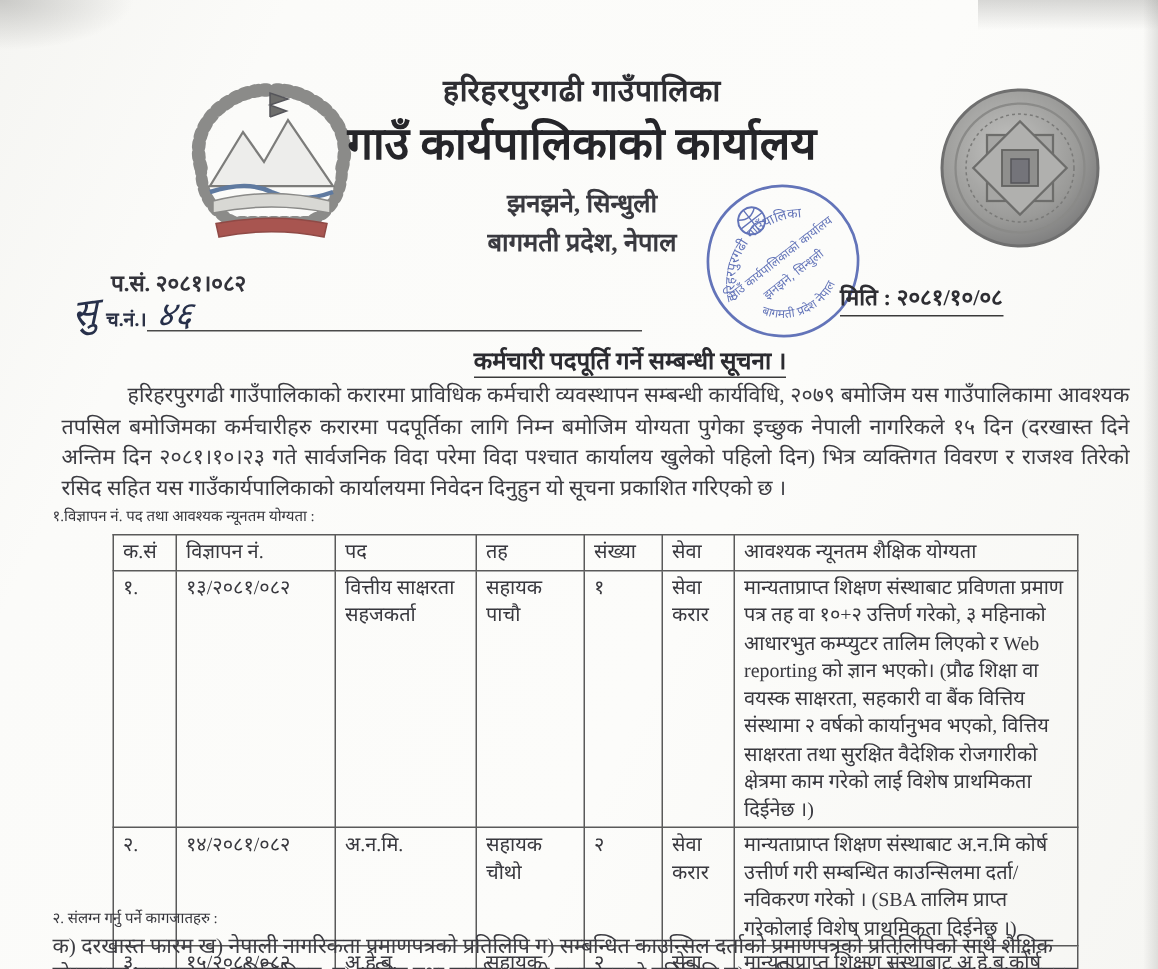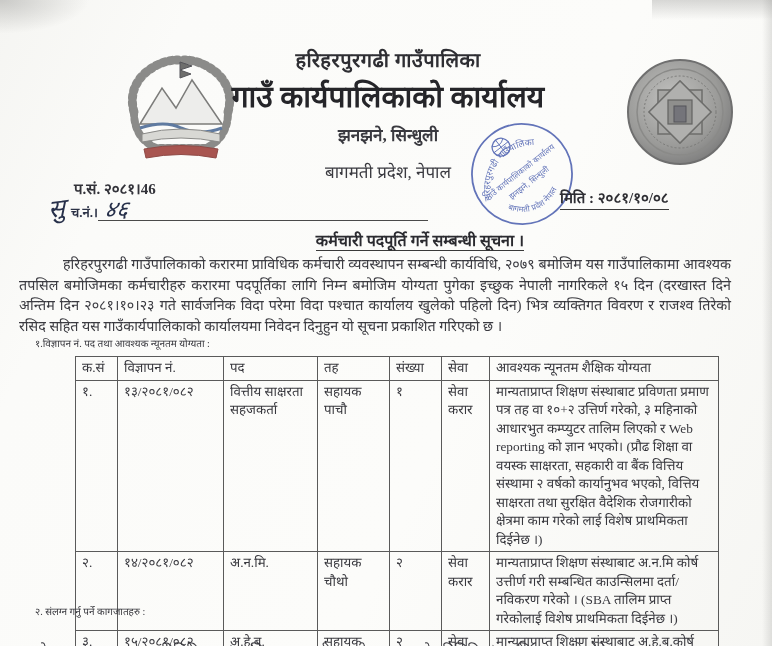--- a/index.html
+++ b/index.html
@@ -19,42 +19,42 @@
     background:linear-gradient(180deg,rgba(130,130,128,.30),rgba(130,130,128,0)); }
   .edge-right { position:absolute; right:0; top:0; bottom:0; width:10px;
     background:linear-gradient(90deg,rgba(0,0,0,0),rgba(110,110,108,.18)); }
 
   
   .logo-left { position:absolute; left:120px; top:50px; width:122px; height:116px; }
   .header-text { position:absolute; left:218px; top:46px; width:340px; text-align:center; }
   .muni-name   { font-size:20px; font-weight:bold; color:#2e2e33; letter-spacing:.5px; }
   .office-name { font-size:30px; font-weight:bold; color:#252529; margin-top:6px; line-height:36px;}
   .addr1 { font-size:17px; margin-top:8px;  color:#3a3a40; font-weight:bold;}
-  .addr2 { font-size:17px; margin-top:14px;  color:#3a3a40; font-weight:normal;}
+  .addr2 { font-size:17px; margin-top:3px;  color:#3a3a40; font-weight:bold;}
   .logo-right { position:absolute; left:624px; top:56px; width:112px; height:112px; }
   .stamp { position:absolute; left:464px; top:116px; width:116px; height:116px;
            transform:rotate(-38deg); opacity:.82; }
 
   
   .ref   { position:absolute; left:74px;  top:178px; font-size:15px; font-weight:bold; color:#33333a;}
   .dispatch { position:absolute; left:48px; top:190px; color:#2c3246; white-space:nowrap;}
   .hand-prefix { font-family:"DejaVu Sans",sans-serif; font-style:italic; font-size:25px;
                  display:inline-block; transform:rotate(-8deg) skewX(-6deg); color:#27304a;}
   .disp-label { font-size:13px; font-weight:bold; margin-left:2px; color:#2c3246;}
   .hand-number { font-family:"DejaVu Sans",sans-serif; font-style:italic; font-size:23px;
                  display:inline-block; transform:skewX(-10deg); color:#27304a; margin-left:3px;}
   .dispatch-line { position:absolute; left:98px; top:220px; width:330px; height:1px; background:#4a4a4a;}
   .date { position:absolute; left:560px; top:187px; font-size:15px; font-weight:bold;
           color:#2e2e33; border-bottom:1.5px solid #3a3a3a; padding-bottom:2px;}
 
   
   .subject-wrap { position:absolute; left:0; top:229px; width:772px; text-align:center;margin-left:34px; }
   .subject { font-size:16px; font-weight:bold; color:#2b2b30;
              border-bottom:1.5px solid #3a3a3a; padding-bottom:1px; }
-  .para { position:absolute; left:19px; top:254px; width:712px; font-size:14.3px;
+  .para { position:absolute; left:41px; top:254px; width:712px; font-size:14.3px;
           line-height:20.5px; text-align:justify; text-indent:44px; color:#3b3b41; }
   .sec-title { position:absolute; left:35px; font-size:10px; color:#36363c; }
   .sec1 { top:336px; }
 
   
   table.vac { position:absolute; left:75px; top:356px; width:643px;
               border-collapse:collapse; table-layout:fixed; }
   table.vac th, table.vac td { border:1px solid #5a5a5a; vertical-align:top;
               padding:2px 6px; font-size:13.3px; line-height:18.5px; color:#38383e;
               font-weight:normal; text-align:left; }
@@ -130,21 +130,21 @@
       <circle cx="58" cy="58" r="50" fill="none" stroke="#4257ab" stroke-width="1.8"></circle>
       <circle cx="58" cy="24" r="9" fill="none" stroke="#4257ab" stroke-width="1.3"></circle>
       <path d="M49,24 h18 M58,15 v18 M51,18 q7,6 14,0 M51,30 q7,-6 14,0" fill="none" stroke="#4257ab" stroke-width="0.9"></path>
       <text font-size="9" fill="#4257ab"><textPath href="#arcTop" startOffset="4%">हरिहरपुरगढी गाउँपालिका</textPath></text>
       <text x="58" y="58" font-size="8" fill="#4257ab" text-anchor="middle">गाउँ कार्यपालिकाको कार्यालय</text>
       <text x="58" y="72" font-size="8" fill="#4257ab" text-anchor="middle">झनझने, सिन्धुली</text>
       <text font-size="8" fill="#4257ab"><textPath href="#arcBottom" startOffset="8%">बागमती प्रदेश नेपाल</textPath></text>
     </svg>
   </div>
 
-  <div class="ref">प.सं.  २०८१।46</div>
+  <div class="ref">प.सं.  २०८१।०८२</div>
   <div class="dispatch">
     <span class="hand-prefix">सु</span>
     <span class="disp-label">च.नं.।</span>
     <span class="hand-number">४६</span>
   </div>
   <div class="dispatch-line"></div>
   <div class="date">मिति : २०८१/१०/०८</div>
 
   <div class="subject-wrap">
     <span class="subject">कर्मचारी पदपूर्ति गर्ने सम्बन्धी सूचना ।</span>
@@ -197,14 +197,15 @@
       <td>अ.हे.ब.</td>
       <td>सहायक चौथो</td>
       <td>२</td>
       <td>सेवा करार</td>
       <td class="qual">मान्यताप्राप्त शिक्षण संस्थाबाट अ.हे.ब.कोर्ष उत्तीर्ण गरी सम्बन्धित काउन्सिलमा दर्ता/नविकरण गरेको ।</td>
     </tr>
   </tbody>
     </table>
 
   <div class="sec-title sec2">२. संलग्न गर्नु पर्ने कागजातहरु :</div>
+  <div class="docs1">क) दरखास्त फारम ख) नेपाली नागरिकता प्रमाणपत्रको प्रतिलिपि ग) सम्बन्धित काउन्सिल दर्ताको प्रमाणपत्रको प्रतिलिपिको साथै शैक्षिक</div>
   <div class="docs2">योग्यताका प्रमाणपत्रका प्रतिलिपिहरु,   घ) तालिम तथा कार्यानुभवको प्रमाणपत्रको प्रतिलिपि ङ) प्रचलित कानुनले तोकेका अन्य कागजपत्रहरु</div>
 </div>
 
 </body></html>

